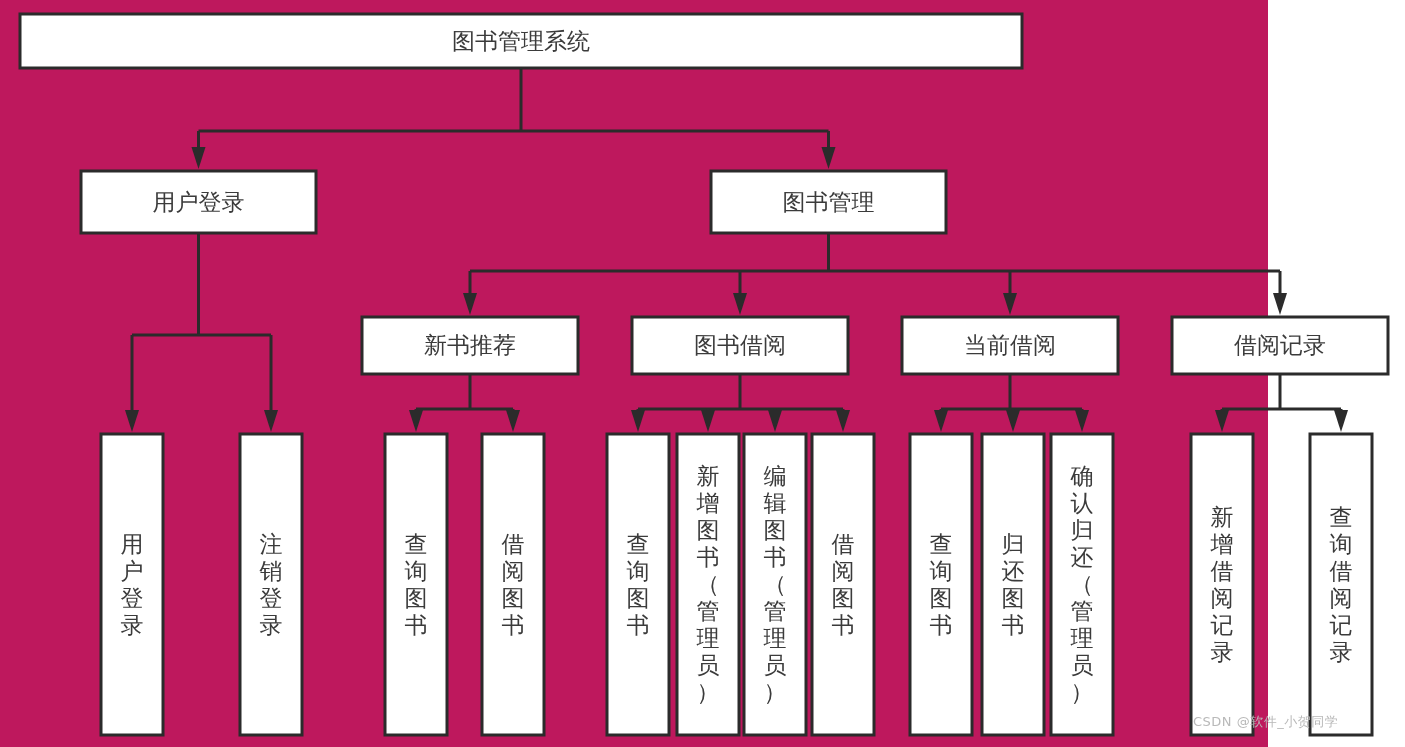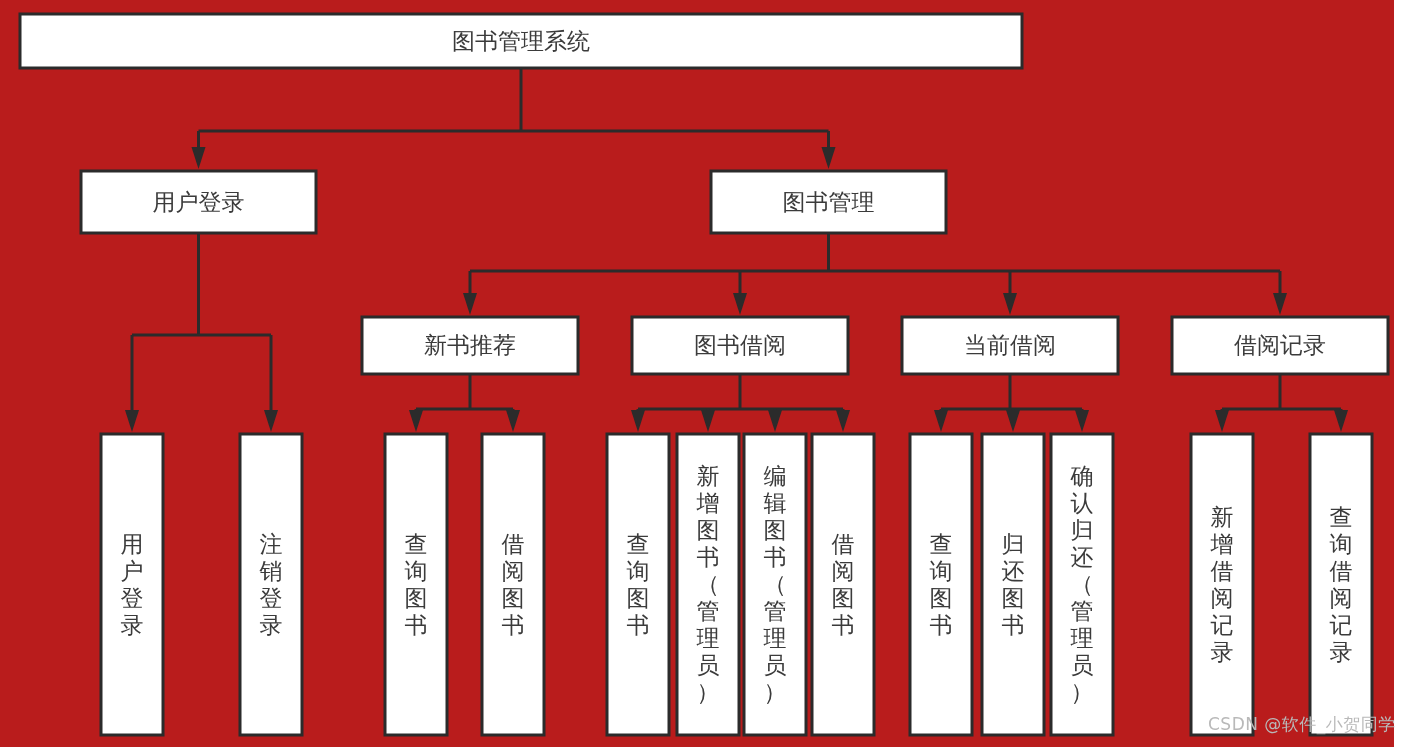--- a/index.html
+++ b/index.html
@@ -1,21 +1,21 @@
 <!DOCTYPE html>
 <html><head>
 <meta charset="utf-8">
 <title>图书管理系统 结构图</title>
 <style>
   html,body{margin:0;padding:0;background:#ffffff;}
   body{
     width:1405px;height:747px;overflow:hidden;
     font-family:"DejaVu Sans","Liberation Sans",sans-serif;
   }
-  #stage{position:relative;width:1394px;height:747px;background:#b91c1c;}
+  #stage{position:relative;width:1268px;height:747px;background:#be185d;}
   #tree{position:absolute;left:0;top:0;width:1405px;height:747px;}
 
   .node-box{
     fill:#ffffff;
     stroke:#2b2b2b;
     stroke-width:3;
   }
   .node-label{
     fill:#3b3b3b;
     font-family:"DejaVu Sans","Liberation Sans",sans-serif;
@@ -35,26 +35,25 @@
     stroke-width:3;
     stroke-linecap:butt;
     stroke-linejoin:miter;
   }
   .arrow-head{fill:#2b2b2b;stroke:none;}
 
   #watermark{
     position:absolute;
     left:1193px;top:713px;
     font-family:"DejaVu Sans","Liberation Sans",sans-serif;
-    font-size:17px;
+    font-size:13px;
     color:#b9b9b9;
     white-space:nowrap;
     letter-spacing:0.5px;
     pointer-events:none;
-    margin-left:15px;
   }
 </style>
 </head>
 <body>
 
 <div id="stage">
 
   <svg id="tree" viewBox="0 0 1405 747" xmlns="http://www.w3.org/2000/svg">
 
     <g id="edges">

